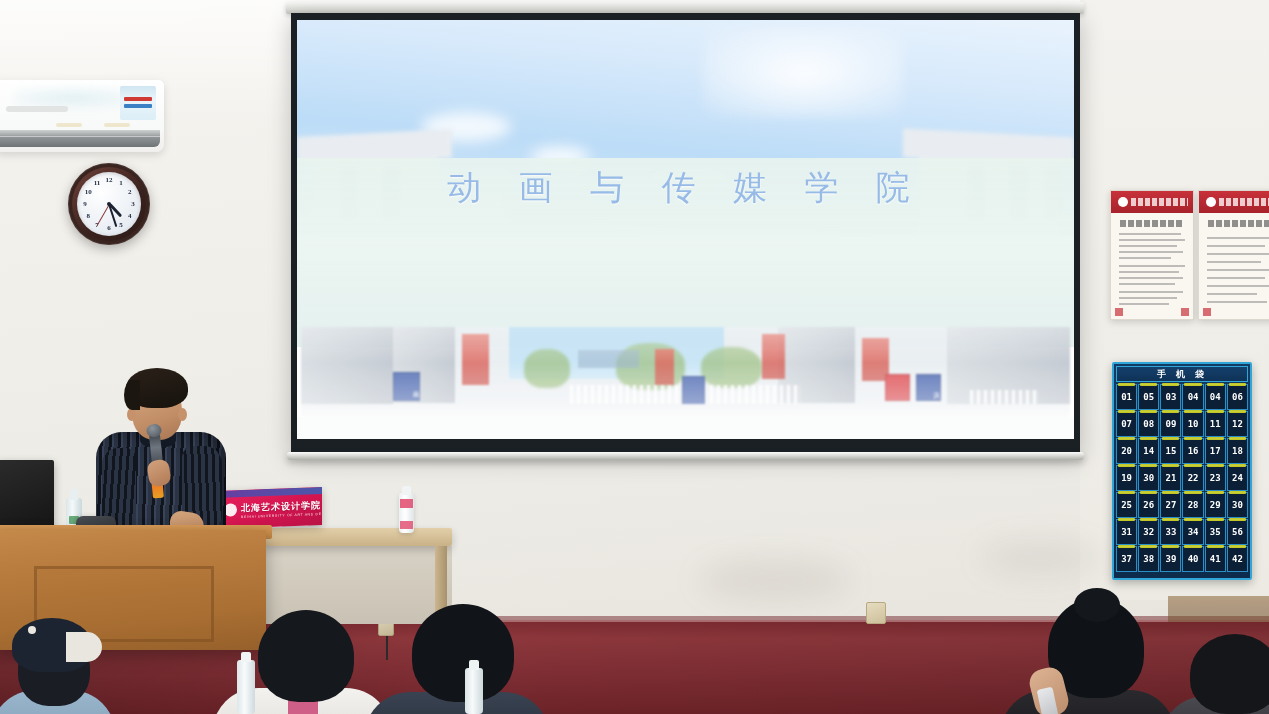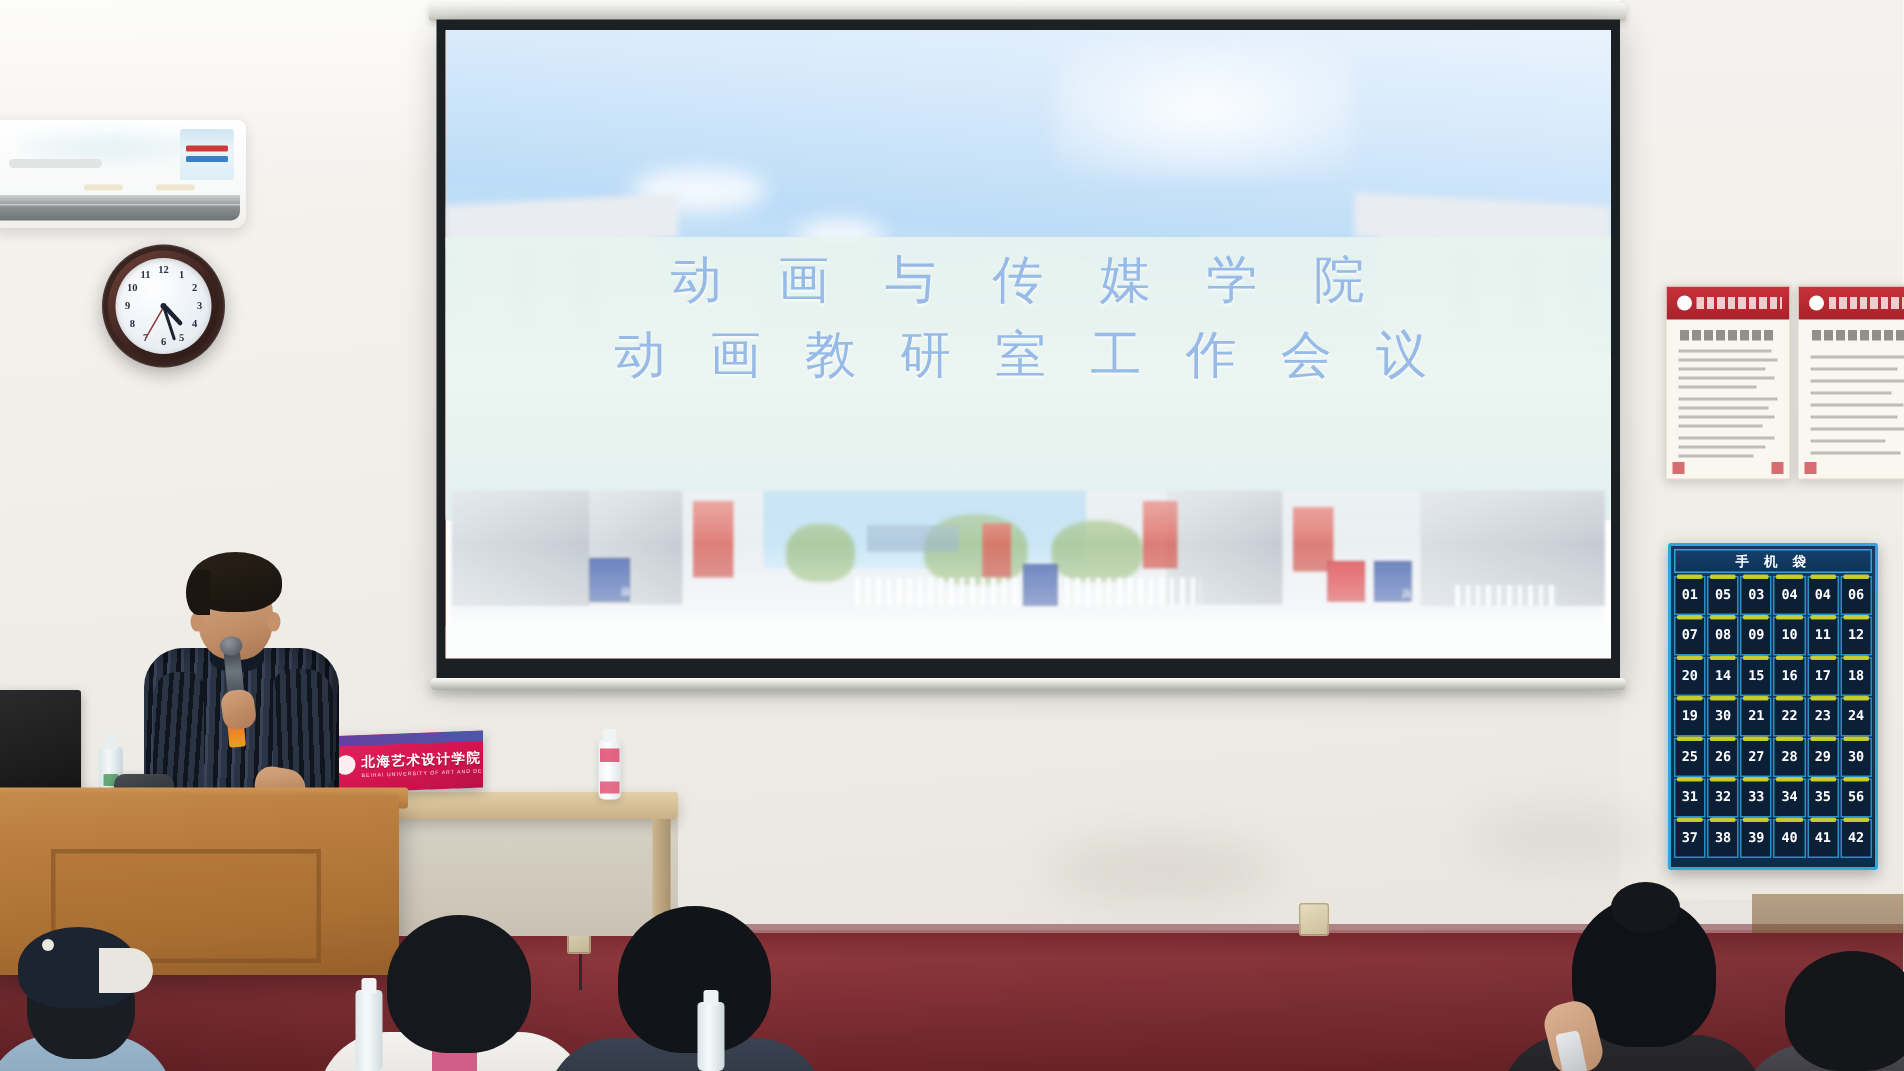--- a/index.html
+++ b/index.html
@@ -82,21 +82,21 @@
     margin:-2px 0 0 -2px; border-radius:50%; background:#1b2232; }
 
   
   .screen-housing { position:absolute; left:286px; top:2px; width:798px; height:12px;
     background:linear-gradient(180deg,#f7f7f6,#dcdcd8 60%,#c3c3bd);
     border-radius:2px; box-shadow:0 2px 5px rgba(0,0,0,.18); }
   .screen-frame { position:absolute; left:291px; top:13px; width:789px; height:440px;
     background:#1a2024; padding:7px 6px 14px 6px;
     box-shadow:0 6px 22px rgba(0,0,0,.22); }
   .screen-inner { position:relative; width:100%; height:100%; overflow:hidden;
-    background:#c2410c; box-shadow:inset 0 0 0 1px rgba(60,90,140,.35); }
+    background:#6d28d9; box-shadow:inset 0 0 0 1px rgba(60,90,140,.35); }
   .screen-bar { position:absolute; left:287px; top:452px; width:797px; height:8px;
     background:linear-gradient(180deg,#fcfcfb,#d2d2cd 55%,#aeaea8);
     border-radius:3px; box-shadow:0 3px 7px rgba(0,0,0,.22); }
 
   
   .slide { position:absolute; inset:0; background:#ffffff; }
   .slide-sky { position:absolute; left:0; top:0; width:100%; height:52%;
     background:linear-gradient(185deg,#e9f3fd 0%,#d6e9fb 28%,#bcdcf7 58%,#cbe4f8 80%,#e3f0fb 100%); }
   .sky-glow { position:absolute; right:22%; top:2%; width:200px; height:90px;
     background:radial-gradient(ellipse,rgba(255,255,255,.92),rgba(255,255,255,0));
@@ -373,21 +373,20 @@
 
         <div class="bldg blur-more" style="right:2%;top:30%;width:18%;height:22%;"></div>
         <div class="roof blur-more" style="right:0%;top:27%;width:22%;height:7%;transform:skewY(3deg);"></div>
         <div class="bldg-win blur-soft" style="right:6%;top:35%;width:2.2%;height:13%;"></div>
         <div class="bldg-win blur-soft" style="right:11.5%;top:35%;width:2.2%;height:13%;"></div>
         <div class="bldg-win blur-soft" style="right:1.5%;top:35%;width:2.2%;height:13%;"></div>
 
         <div class="slide-band"></div>
         <div class="slide-title">
           <div>动 画 与 传 媒 学 院</div>
-          <div class="l2">动 画 教 研 室 工 作 会 议</div>
         </div>
 
         <div class="gate-strip blur-soft">
           <div class="gate-sky"></div>
           <div class="gate-tree" style="left:29%;top:24%;width:6%;height:44%;"></div>
           <div class="gate-tree" style="left:41%;top:18%;width:9%;height:52%;"></div>
           <div class="gate-tree" style="left:52%;top:22%;width:8%;height:46%;"></div>
           <div style="position:absolute;left:36%;top:26%;width:8%;height:20%;background:#88a6c2;opacity:.6;"></div>
 
           <div class="gate-pillar" style="left:12%;width:8%;"></div>

